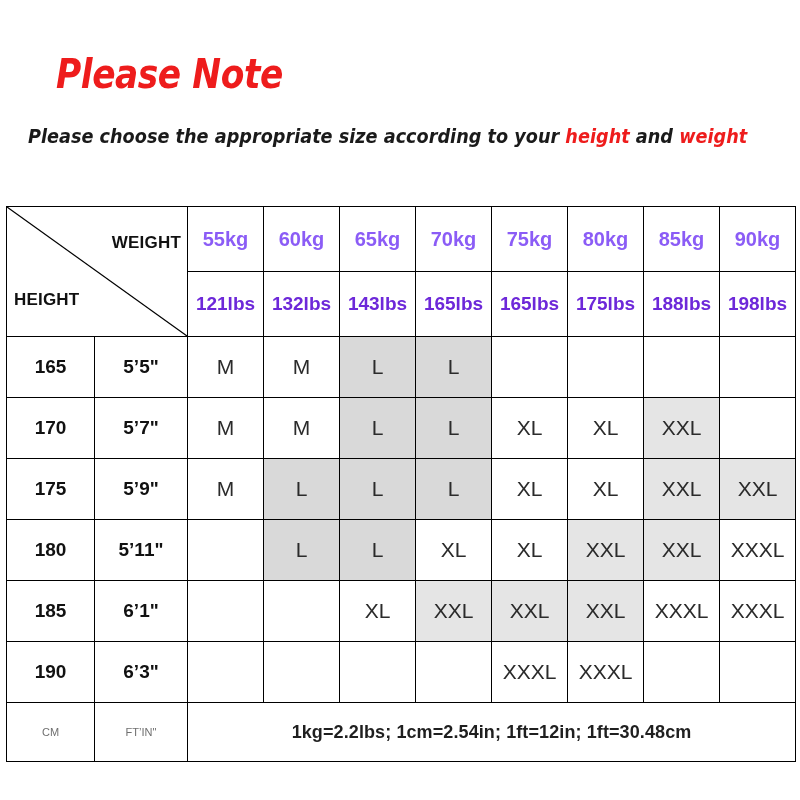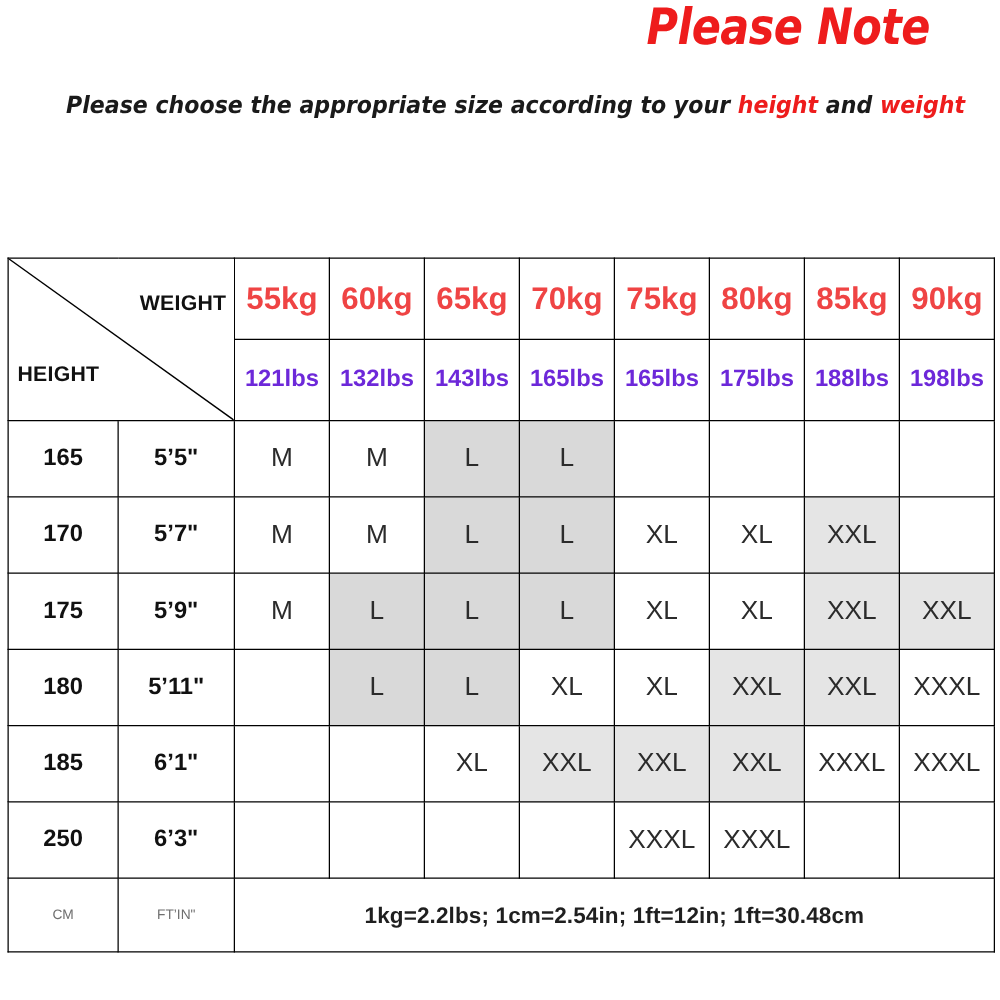--- a/index.html
+++ b/index.html
@@ -17,21 +17,22 @@
   .page {
     position: relative;
     width: 800px;
     height: 800px;
     background: #ffffff;
     box-sizing: border-box;
   }
 
   
   .heading {
-    text-align: right;
+    text-align: left;
+    padding-top: 52px;
   }
   .title {
     font-family: "DejaVu Sans", sans-serif;
     font-weight: 700;
     font-style: italic;
     font-size: 40px;
     line-height: 44px;
     letter-spacing: -0.5px;
     color: #ee1c1c;
     transform: scaleX(0.86);
@@ -106,23 +107,23 @@
     bottom: 26px;
     font-size: 17px;
     font-weight: 700;
     letter-spacing: 0.2px;
     color: #111111;
   }
 
   
   .wt-kg {
     height: 64px;
-    font-size: 25px;
-    font-weight: 700;
-    color: #ef4444;
+    font-size: 20px;
+    font-weight: 700;
+    color: #8b5cf6;
   }
   .wt-lbs {
     height: 64px;
     font-size: 19px;
     font-weight: 700;
     color: #6d28d9;
   }
 
   
   tr.data-row td { height: 60px; }
@@ -264,21 +265,21 @@
             <td class="size-cell"></td>
             <td class="size-cell"></td>
             <td class="size-cell">XL</td>
             <td class="size-cell shade-dark">XXL</td>
             <td class="size-cell shade-dark">XXL</td>
             <td class="size-cell shade-dark">XXL</td>
             <td class="size-cell">XXXL</td>
             <td class="size-cell">XXXL</td>
           </tr>
           <tr class="data-row">
-            <td class="h-cm">250</td>
+            <td class="h-cm">190</td>
             <td class="h-ft">6’3"</td>
             <td class="size-cell"></td>
             <td class="size-cell"></td>
             <td class="size-cell"></td>
             <td class="size-cell"></td>
             <td class="size-cell">XXXL</td>
             <td class="size-cell">XXXL</td>
             <td class="size-cell"></td>
             <td class="size-cell"></td>
           </tr>

